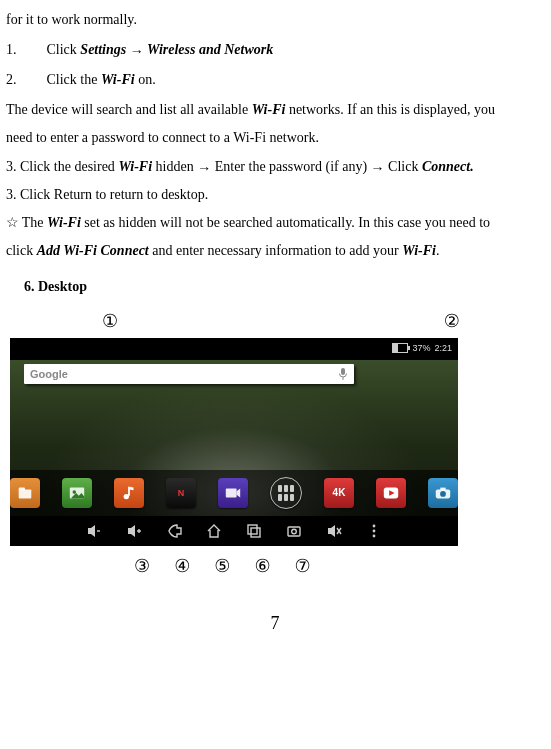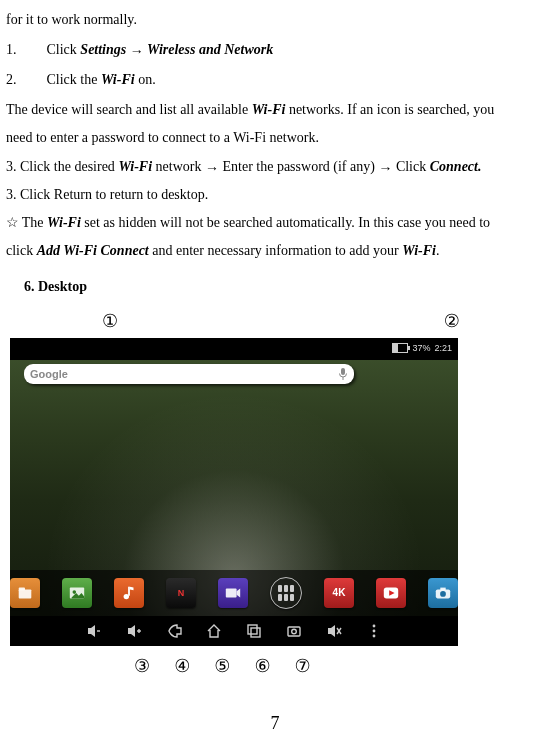--- a/index.html
+++ b/index.html
@@ -22,21 +22,21 @@
     display: flex;
     justify-content: space-between;
     padding: 0 84px 0 96px;
     font-size: 18px;
     line-height: 1.6;
     margin-top: 6px;
   }
   
   .device-shot {
     width: 448px;
-    height: 308px;
+    height: 208px;
     background: #000;
     margin: 2px 0 0 4px;
     position: relative;
     overflow: hidden;
   }
   .photo-area {
     position:absolute; left:0; right:0; top:22px; bottom:30px;
     background:
       radial-gradient(ellipse at 50% 85%, rgba(250,248,240,0.35) 0%, rgba(250,248,240,0.05) 35%, rgba(0,0,0,0) 60%),
       linear-gradient(to bottom, #3a4d2a 0%, #2d3c1f 25%, #1f2a15 55%, #141b0e 100%);
@@ -49,21 +49,21 @@
     gap:4px;
   }
   .sb-item { color:#ddd; font-family: Arial, sans-serif; font-size:9px; letter-spacing:0; }
   .batt {
     width:14px; height:8px; border:1px solid #ccc; position:relative;
   }
   .batt:after { content:""; position:absolute; right:-3px; top:2px; width:2px; height:4px; background:#ccc;}
   .batt-fill { position:absolute; left:0; top:0; bottom:0; width:30%; background:#ccc; }
   .search-wrap {
     position:absolute; top:26px; left:14px; width:330px; height:20px;
-    background:#fff; border-radius:9px;
+    background:#fff; border-radius:1px;
     box-shadow: 2px 2px 3px rgba(0,0,0,0.6);
     display:flex; align-items:center; justify-content:space-between;
     padding: 0 6px 0 6px; box-sizing:border-box;
   }
   .g-logo {
     font-family: Arial, sans-serif;
     font-size: 11px;
     font-weight: bold;
     color: #888;
   }
@@ -121,26 +121,26 @@
 
 <div class="num-item">
   <span>1.</span><span class="indent"></span><span>Click </span><span class="bold">Settings → Wireless and Network</span>
 </div>
 
 <div class="num-item">
   <span>2.</span><span class="indent"></span><span>Click the </span><span class="bold">Wi-Fi</span><span> on.</span>
 </div>
 
 <div class="para">
-  <span>The device will search and list all available </span><span class="bold">Wi-Fi</span><span> networks. If an icon is searched, you</span>
+  <span>The device will search and list all available </span><span class="bold">Wi-Fi</span><span> networks. If an this is displayed, you</span>
 </div>
 <div class="para">need to enter a password to connect to a Wi-Fi network.</div>
 
 <div class="para">
-  <span>3. Click the desired </span><span class="bold">Wi-Fi</span><span> network  </span><span class="arrow">→</span><span>  Enter the password (if any)  </span><span class="arrow">→</span><span>  Click </span><span class="bold">Connect.</span>
+  <span>3. Click the desired </span><span class="bold">Wi-Fi</span><span> hidden  </span><span class="arrow">→</span><span>  Enter the password (if any)  </span><span class="arrow">→</span><span>  Click </span><span class="bold">Connect.</span>
 </div>
 
 <div class="para">3. Click Return to return to desktop.</div>
 
 <div class="para">
   <span class="star">☆</span><span>  The </span><span class="bolditalic">Wi-Fi</span><span> set as hidden will not be searched automatically. In this case you need to</span>
 </div>
 <div class="para">
   <span>click </span><span class="bolditalic">Add Wi-Fi Connect</span><span> and enter necessary information to add your </span><span class="bolditalic">Wi-Fi</span><span>.</span>
 </div>

